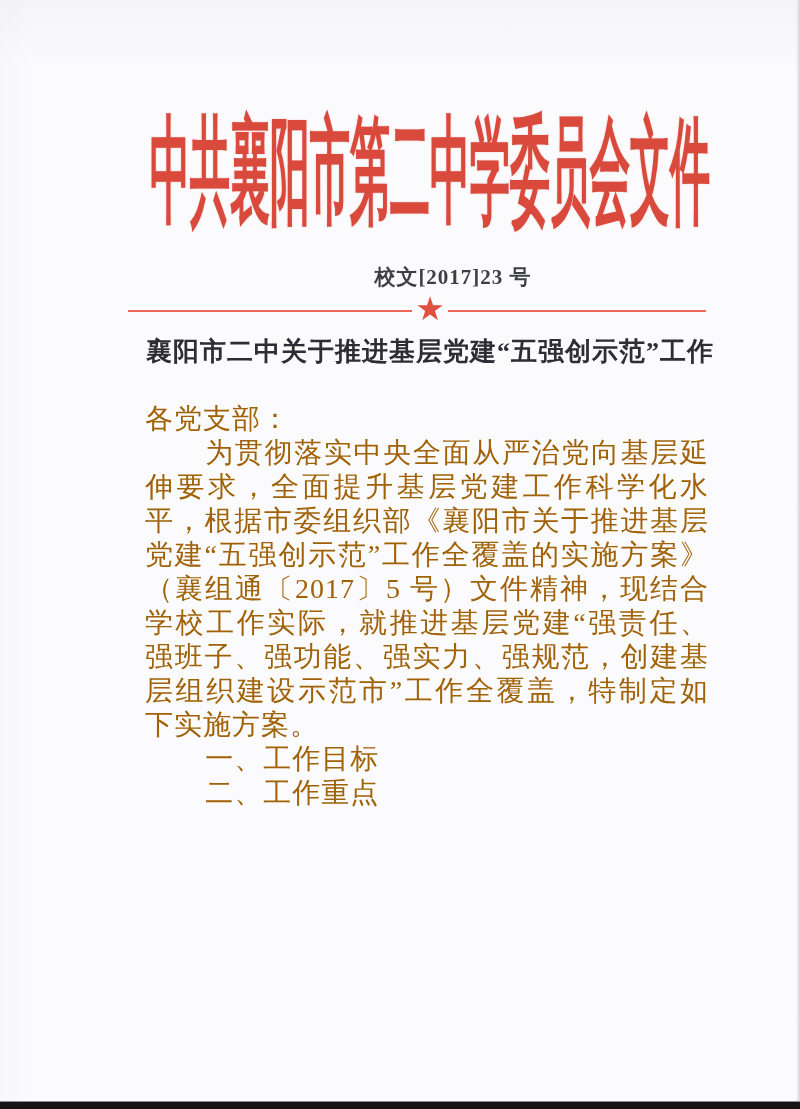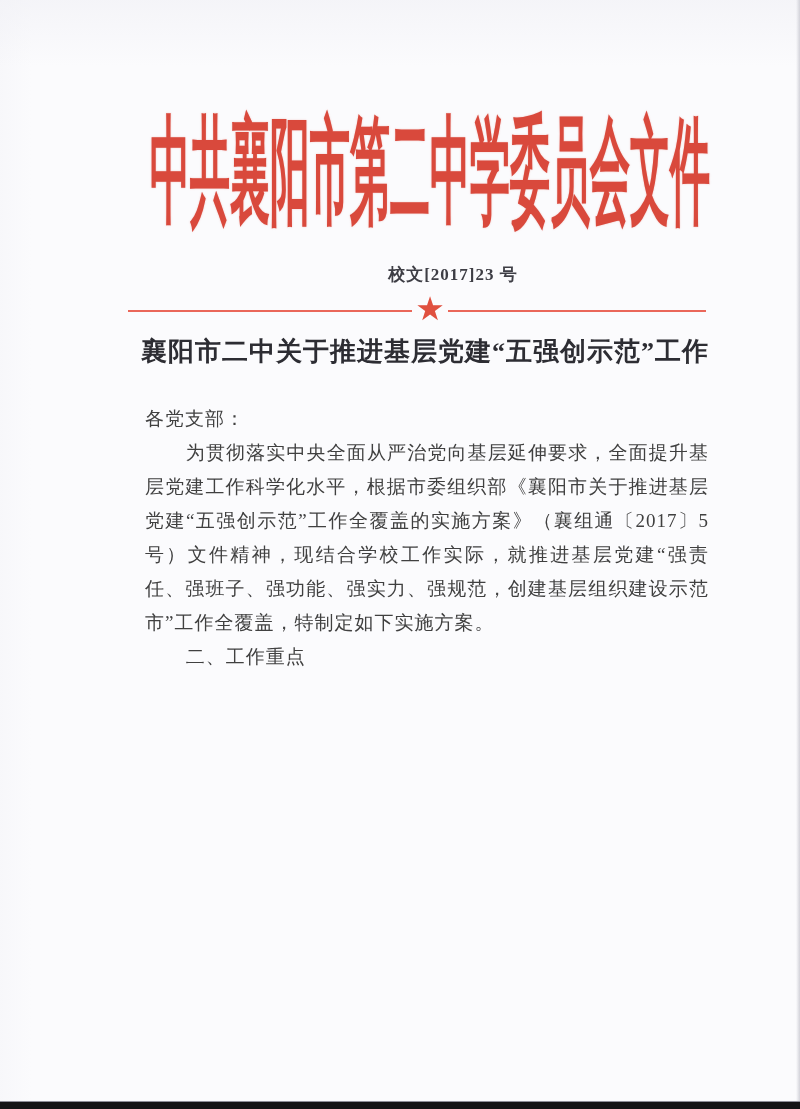--- a/index.html
+++ b/index.html
@@ -37,48 +37,48 @@
     white-space:nowrap;
     font-size:40px; font-weight:bold;
     color:#d9493c;
     letter-spacing:0px;
     text-shadow:0 0 1px rgba(217,73,60,.35);
   }
 
   .doc-number{
     position:absolute; top:263px; left:453px;
     transform:translateX(-50%);
-    font-size:17px; font-weight:600;
+    font-size:21px; font-weight:600;
     color:#3e3e45; letter-spacing:1px;
     white-space:nowrap;
   }
 
   .rule-row{
     position:absolute; top:296px; left:128px; width:578px; height:30px;
     display:flex; align-items:center;
   }
   .rule-line{ height:2px; background:#ea675a; }
   .rule-line.left{ flex:1.1; }
   .rule-line.right{ flex:1; }
   .star-icon{
     color:#e0503f; font-size:33px; line-height:30px;
     margin:0 3px; padding-bottom:4px;
   }
 
   .doc-title{
     position:absolute; top:333px; left:135px; width:578px;
     transform:translateX(6px);
-    text-align:left;
+    text-align:center;
     font-size:26px; font-weight:bold; color:#2d2d33;
     line-height:37px; letter-spacing:1px;
   }
 
   .doc-body{
     position:absolute; top:402px; left:145px; width:564px;
-    font-size:19px; color:#404040;
+    font-size:28px; color:#a16207;
     line-height:34px; letter-spacing:1px;
     text-align:justify;
   }
   .doc-body p{ margin:0; text-indent:2.15em; }
   .doc-body p.salutation{ text-indent:0; }
 </style>
 </head>
 <body>
 
 <div class="page">
@@ -93,19 +93,20 @@
     <div class="rule-line right"></div>
   </div>
 
   <div class="doc-title">
     <div>襄阳市二中关于推进基层党建“五强创示范”工作</div>
   </div>
 
   <div class="doc-body">
     <p class="salutation">各党支部：</p>
     <p>为贯彻落实中央全面从严治党向基层延伸要求，全面提升基层党建工作科学化水平，根据市委组织部《襄阳市关于推进基层党建“五强创示范”工作全覆盖的实施方案》（襄组通〔2017〕5 号）文件精神，现结合学校工作实际，就推进基层党建“强责任、强班子、强功能、强实力、强规范，创建基层组织建设示范市”工作全覆盖，特制定如下实施方案。</p>
+    <p>一、工作目标</p>
     <p>二、工作重点</p>
   </div>
 
   <div class="scan-edge-right"></div>
   <div class="scan-edge-bottom"></div>
 
 </div>
 
 </body></html>

